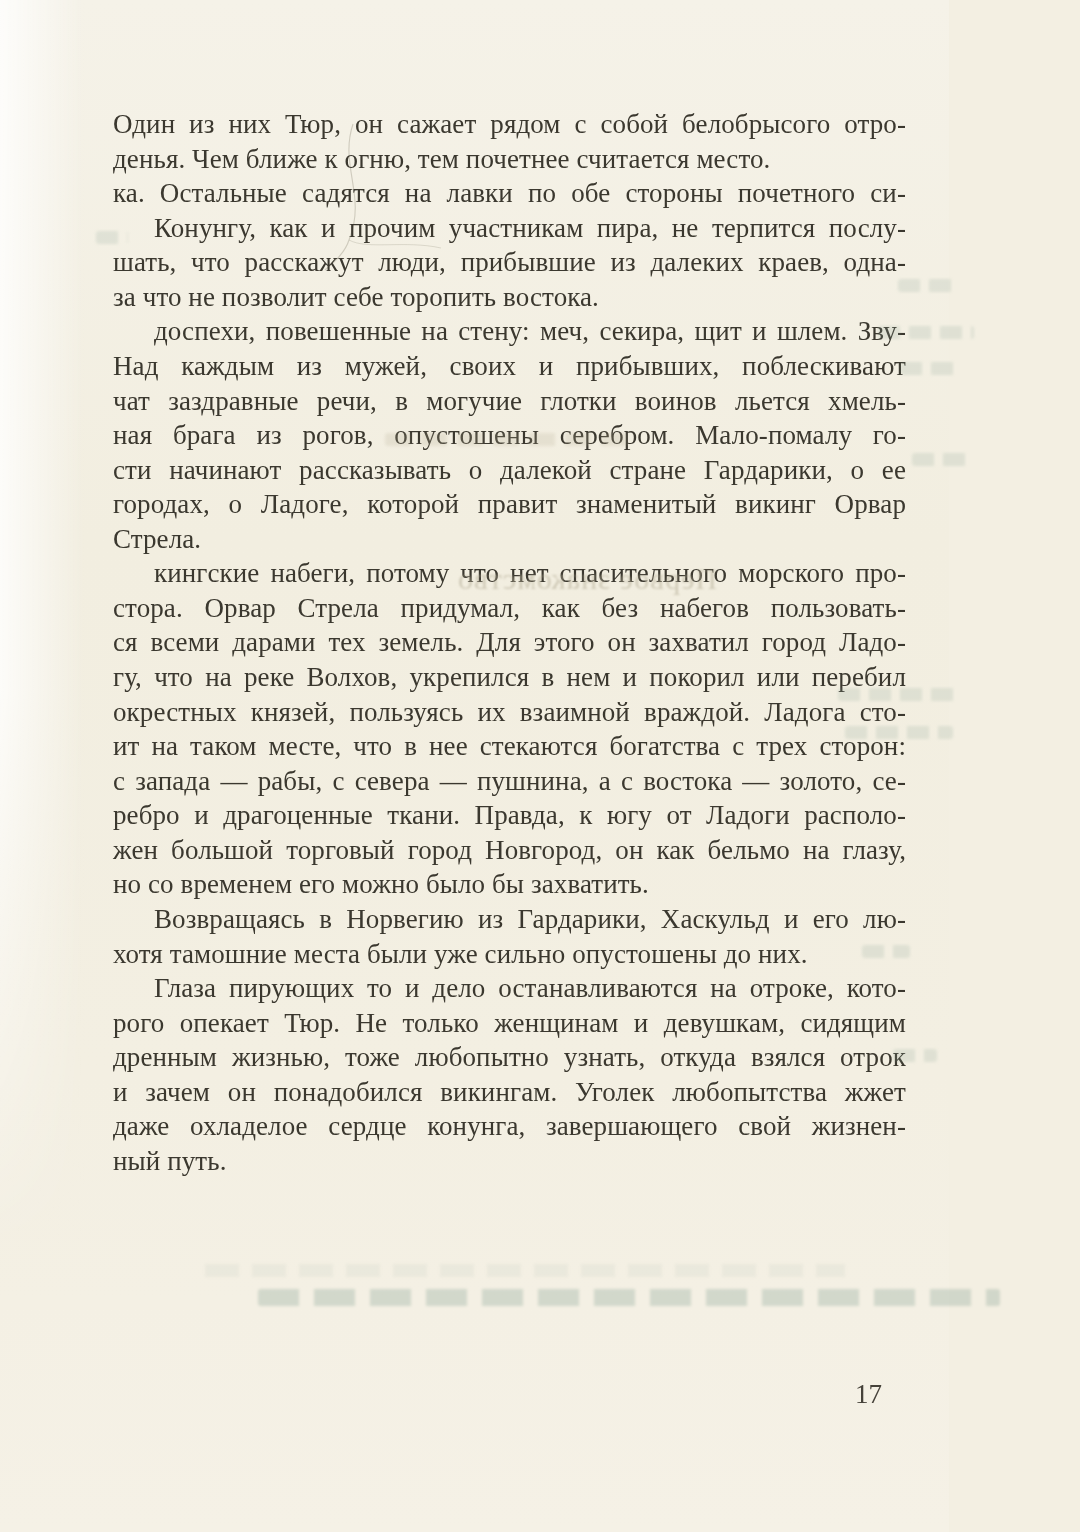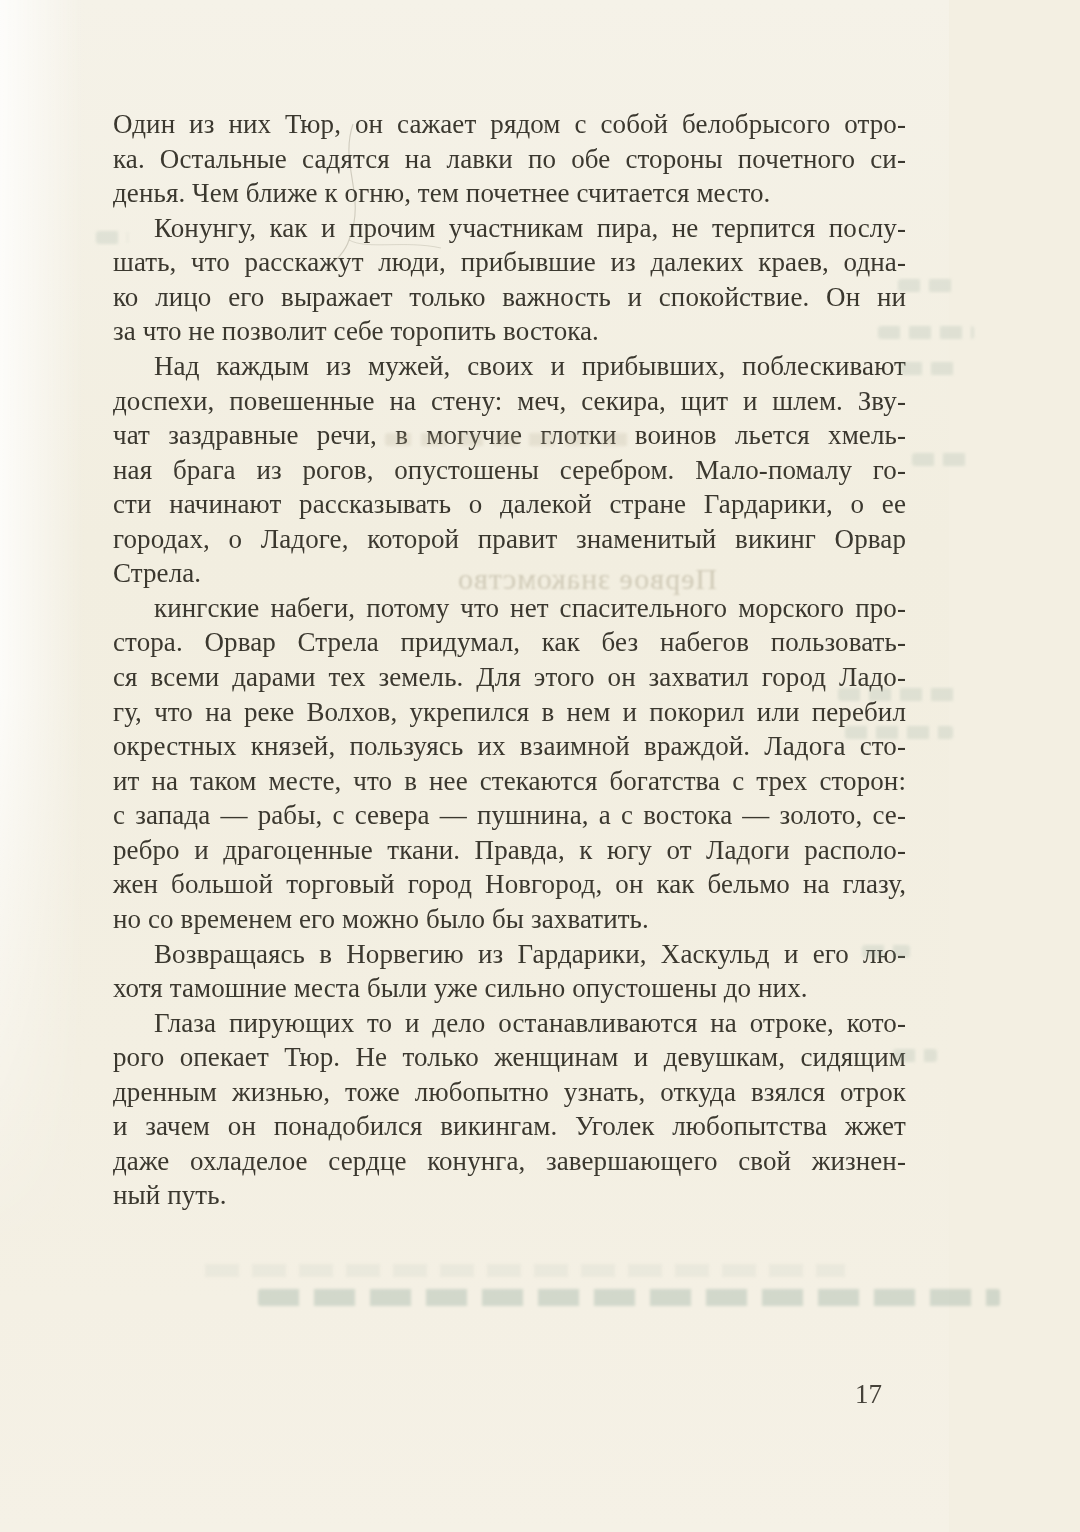--- a/index.html
+++ b/index.html
@@ -82,32 +82,31 @@
   <div class="edge-light"></div>
 
   <svg class="scratch" width="170" height="180" viewBox="0 0 170 180">
     <path d="M58 16 C44 58 72 88 54 132 C50 145 38 155 30 162" fill="none" stroke="rgba(152,147,131,0.4)" stroke-width="1.1"></path>
     <path d="M54 132 C72 142 110 132 146 140" fill="none" stroke="rgba(152,147,131,0.28)" stroke-width="1"></path>
   </svg>
 
   <div class="text-block">
       <div class="para">
         <div class="line">Один из них Тюр, он сажает рядом с собой белобрысого отро-</div>
+        <div class="line last">денья. Чем ближе к огню, тем почетнее считается место.</div>
         <div class="line">ка. Остальные садятся на лавки по обе стороны почетного си-</div>
-        <div class="line last">денья. Чем ближе к огню, тем почетнее считается место.</div>
       </div>
       <div class="para indent">
         <div class="line">Конунгу, как и прочим участникам пира, не терпится послу-</div>
         <div class="line">шать, что расскажут люди, прибывшие из далеких краев, одна-</div>
-        <div class="line">ко лицо его выражает только важность и спокойствие. Он ни</div>
         <div class="line last">за что не позволит себе торопить востока.</div>
       </div>
       <div class="para indent">
+        <div class="line">доспехи, повешенные на стену: меч, секира, щит и шлем. Зву-</div>
         <div class="line">Над каждым из мужей, своих и прибывших, поблескивают</div>
-        <div class="line">доспехи, повешенные на стену: меч, секира, щит и шлем. Зву-</div>
         <div class="line">чат заздравные речи, в могучие глотки воинов льется хмель-</div>
         <div class="line">ная брага из рогов, опустошены серебром. Мало-помалу го-</div>
         <div class="line">сти начинают рассказывать о далекой стране Гардарики, о ее</div>
         <div class="line">городах, о Ладоге, которой правит знаменитый викинг Орвар</div>
         <div class="line last">Стрела.</div>
       </div>
       <div class="para indent">
         <div class="line">кингские набеги, потому что нет спасительного морского про-</div>
         <div class="line">стора. Орвар Стрела придумал, как без набегов пользовать-</div>
         <div class="line">ся всеми дарами тех земель. Для этого он захватил город Ладо-</div>

